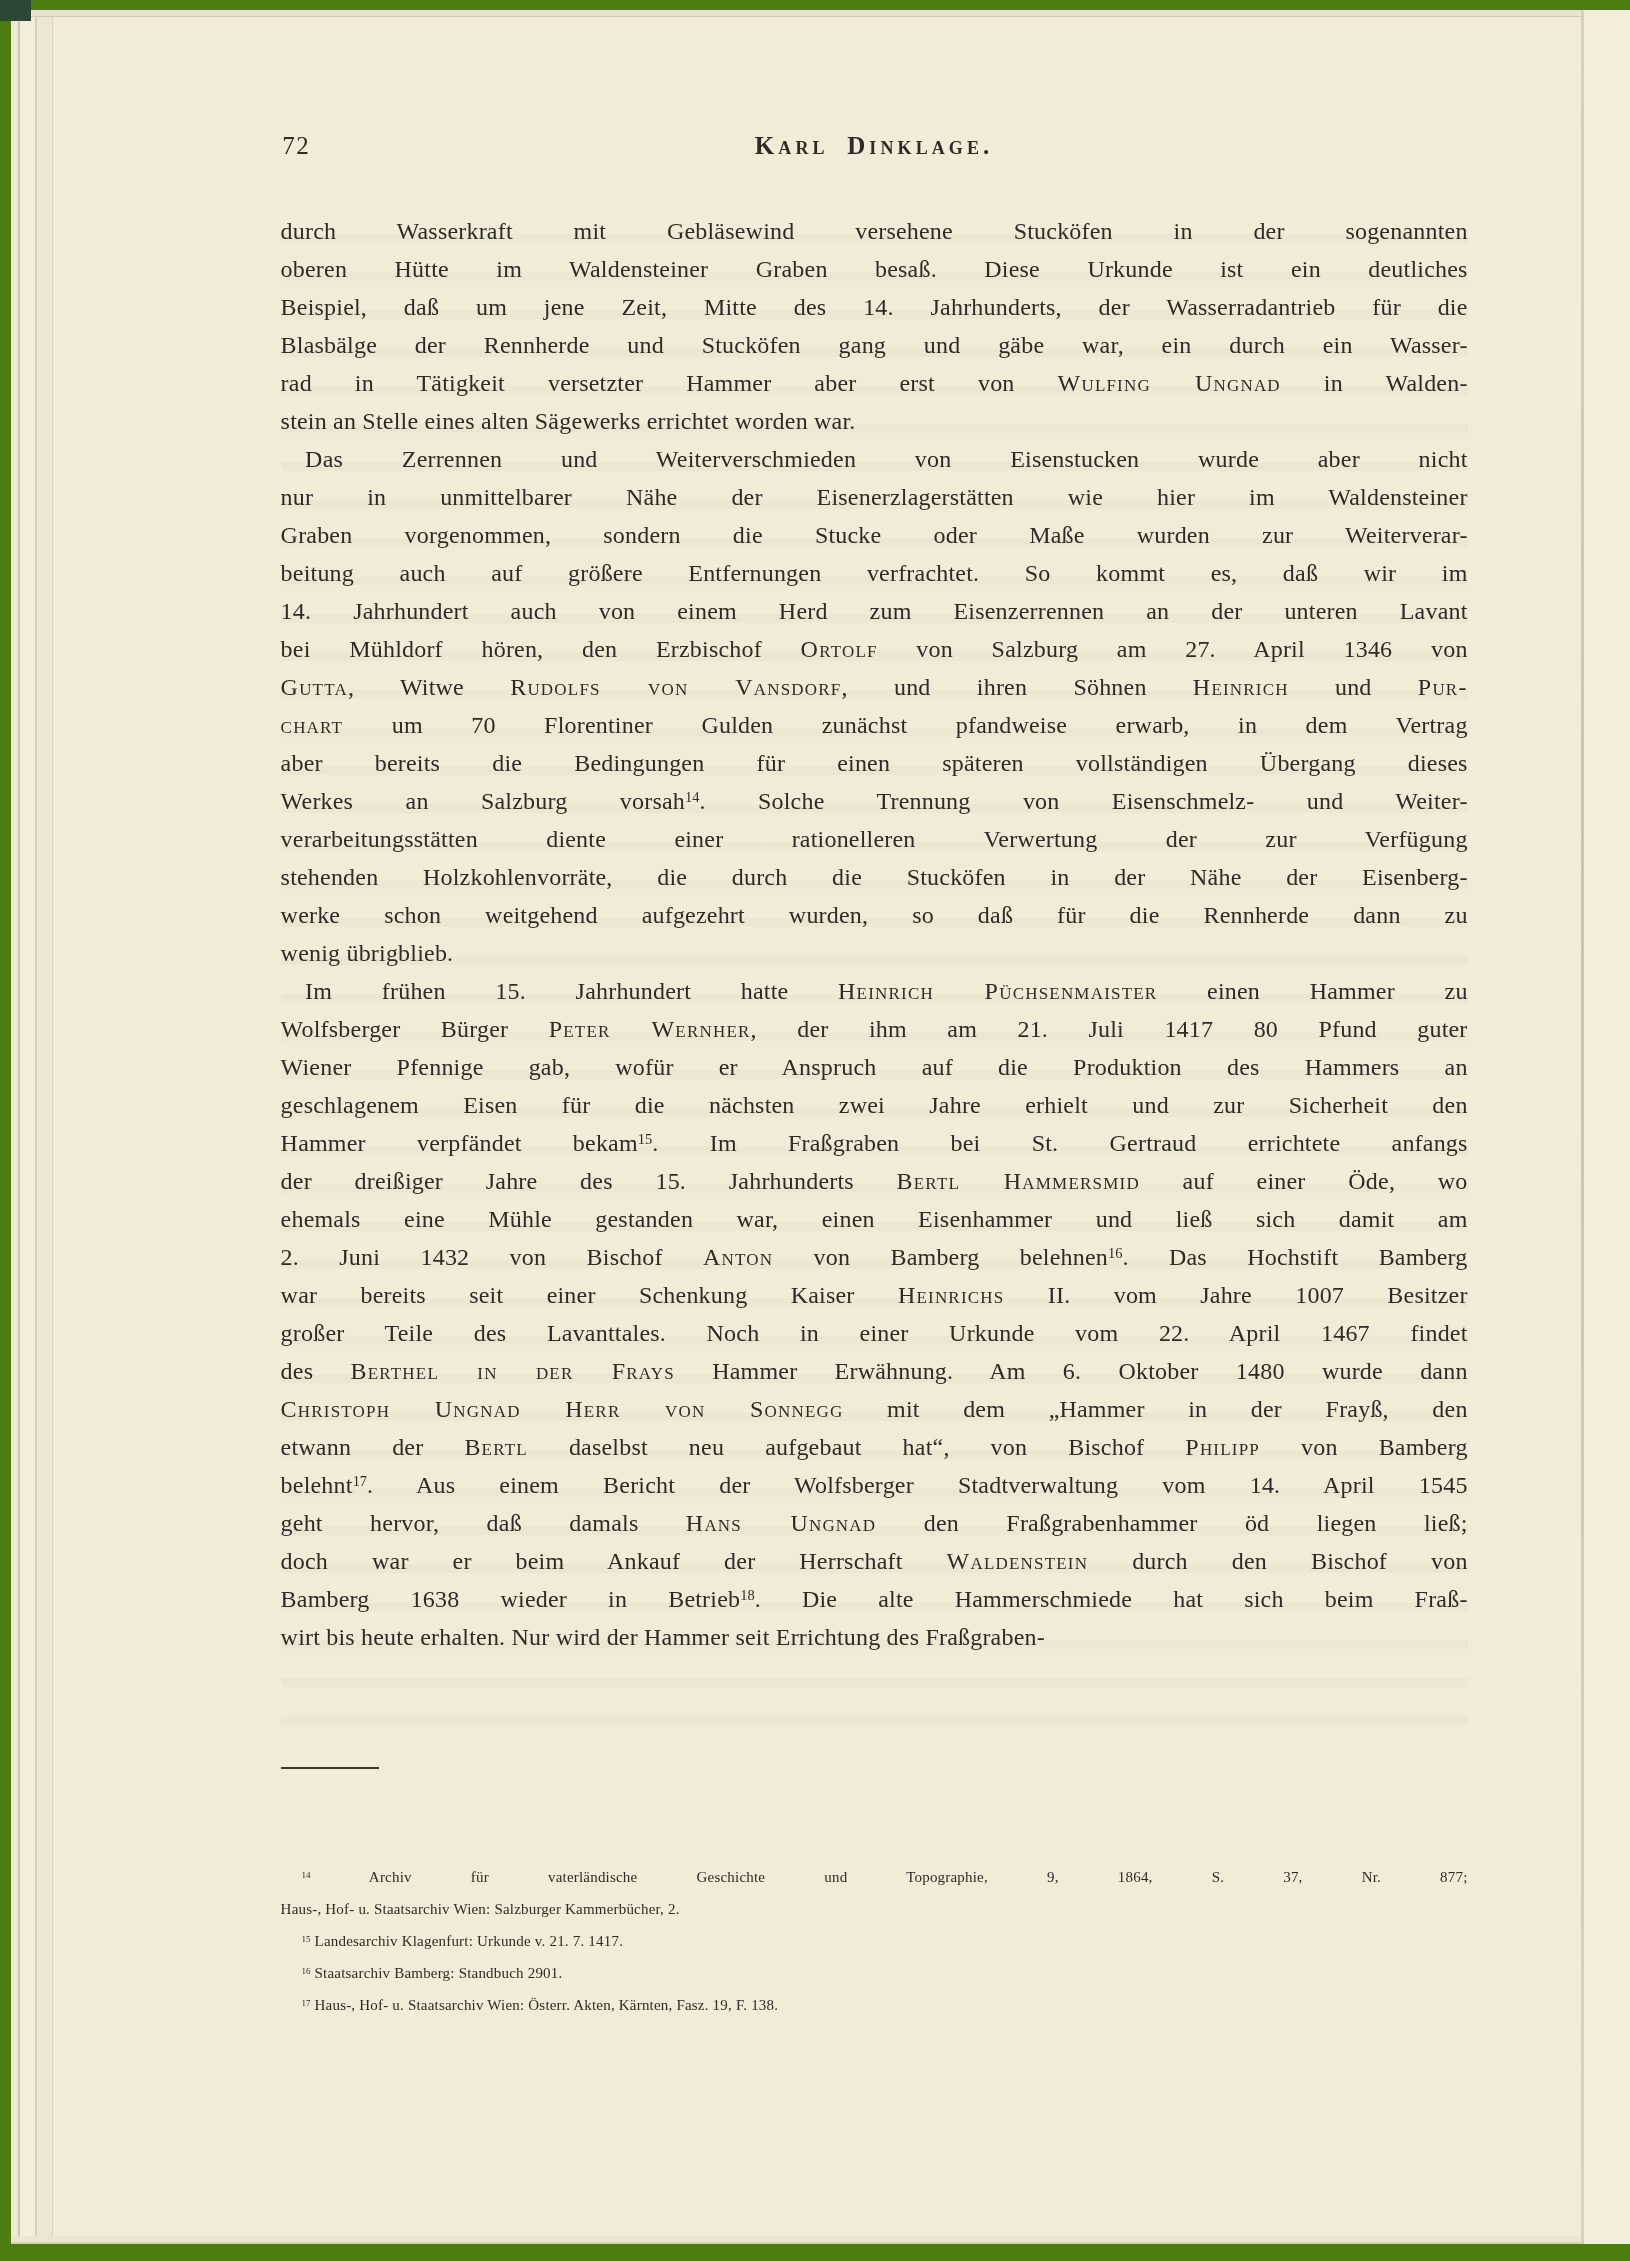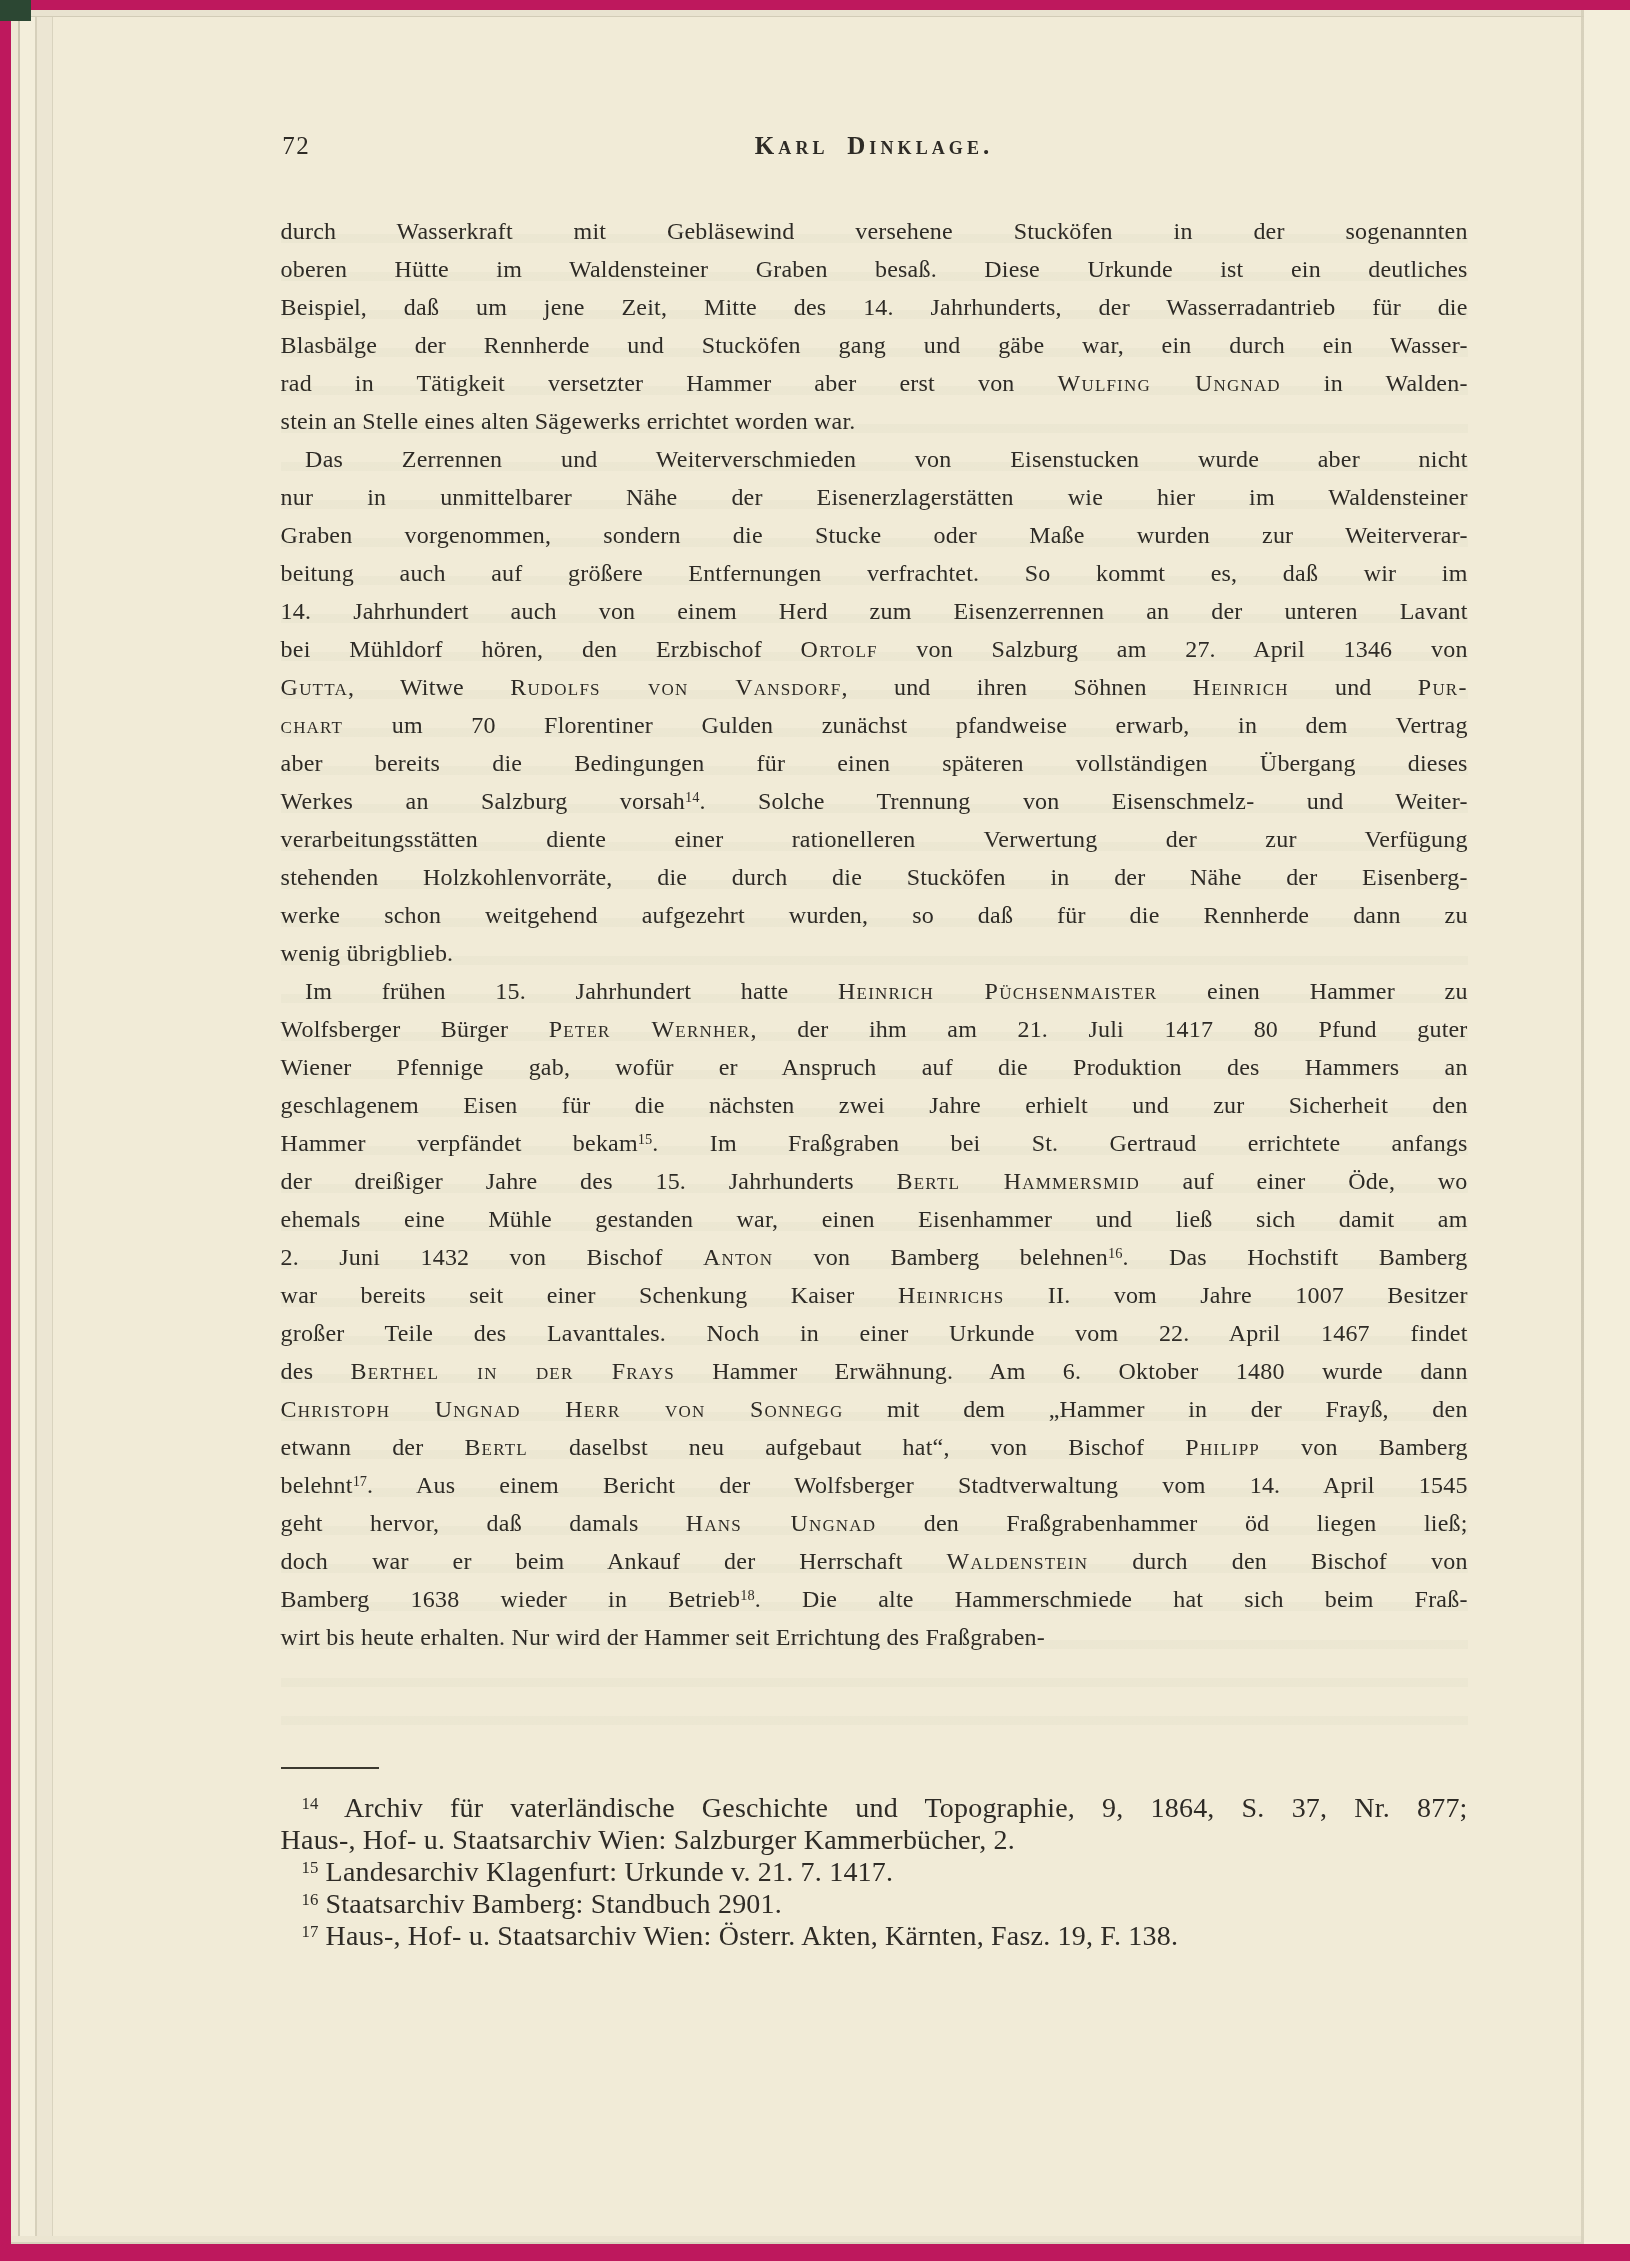--- a/index.html
+++ b/index.html
@@ -1,21 +1,21 @@
 <!DOCTYPE html>
 <html style="font-size:13px"><head>
 <meta charset="utf-8">
 <style>
   html,body{margin:0;padding:0;}
   body{
     width:1630px;height:2261px;position:relative;
     background:#0d0d0b;
     font-family:"Liberation Serif","DejaVu Serif",serif;
   }
-  .stage{position:absolute;inset:0;width:1630px;height:2261px;background:#be185d;overflow:hidden;}
+  .stage{position:absolute;inset:0;width:1630px;height:2261px;background:#4d7c0f;overflow:hidden;}
   .page{
     position:absolute;left:10.6px;top:9.8px;width:1620px;height:2234px;
     background:#f1ebd7;
   }
   .left-edges{
     position:absolute;left:0;top:0;bottom:0;width:44px;
     background:linear-gradient(90deg,
       #eee8d5 0px,#eee8d5 7.3px,
       #ccc6b1 7.3px,#ccc6b1 9px,
       #f3eedb 9px,#f3eedb 24.5px,
@@ -62,22 +62,22 @@
     position:absolute;top:202px;left:0;width:1187px;
     font-size:24px;line-height:38px;letter-spacing:0.2px;
   }
   .tline{text-align:justify;text-align-last:justify;height:38px;}
   .tline.last{text-align-last:left;}
   .tline.indent{text-indent:24.5px;font-family:Liberation Serif, serif;}
   .sc{font-variant:small-caps;letter-spacing:1.2px;}
   .sup{font-size:.6em;line-height:0;position:relative;top:-.45em;letter-spacing:0;}
   .fn-rule{position:absolute;top:1757px;left:0;width:98px;border-top:2.4px solid #3c392f;}
   .footnotes{
-    position:absolute;top:1782px;left:0;width:1187px;
-    font-size:28px;line-height:32px;letter-spacing:0.2px;
+    position:absolute;top:1851px;left:0;width:1187px;
+    font-size:15px;line-height:32px;letter-spacing:0.2px;
   }
   .footnotes .tline{height:32px;}
   .footnotes .tline.indent{text-indent:21px;}
 </style>
 </head>
 <body>
 
 <div class="stage">
   <div class="corner-accent"></div>
   <div class="page">

